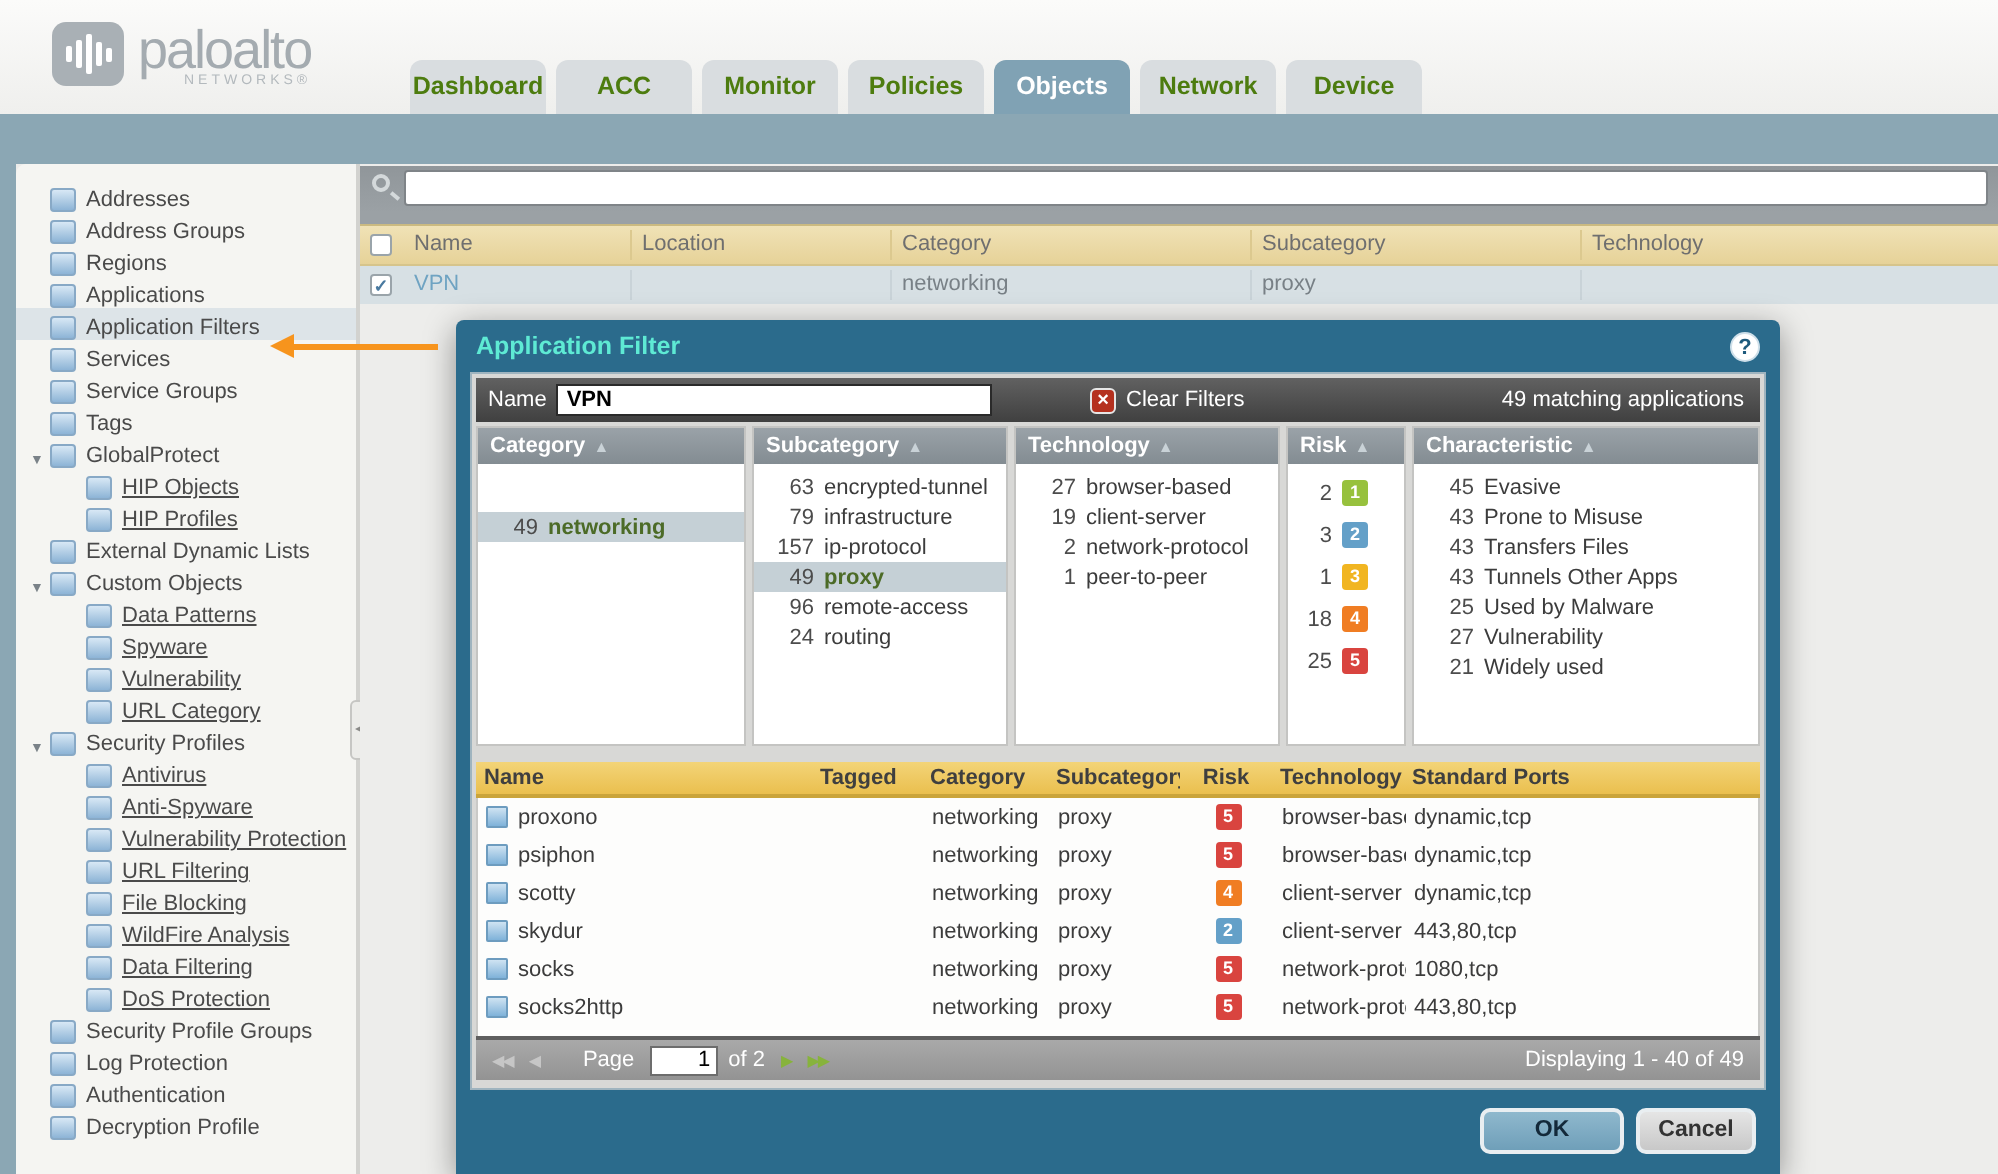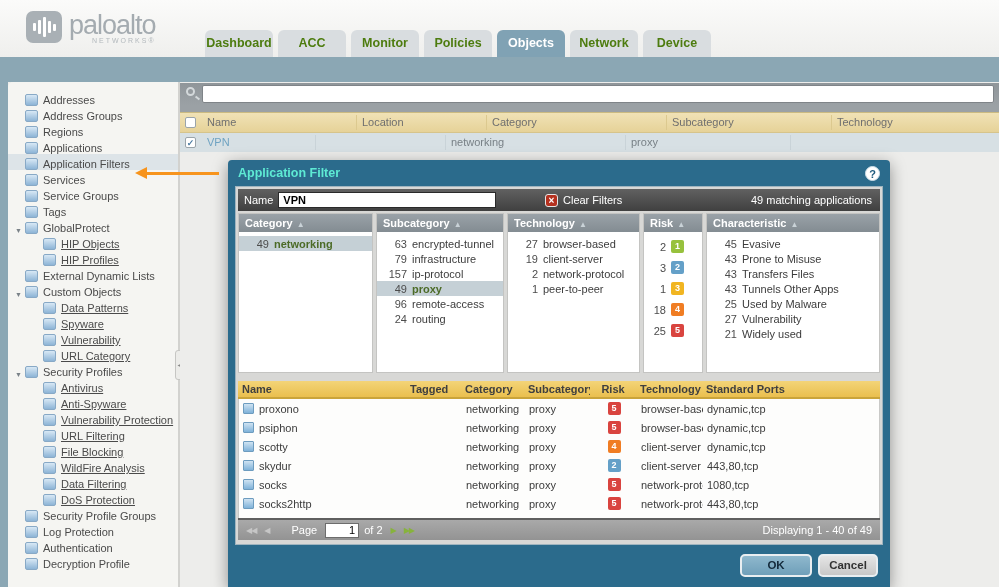--- a/index.html
+++ b/index.html
@@ -59,21 +59,21 @@
   .apps-header { position:absolute; left:0; top:30px; right:0; height:21px; display:flex;
     align-items:center; background:linear-gradient(#f0e2b6,#e6d298);
     border-top:1px solid #cbba81; border-bottom:1px solid #d6c48b; font-size:11px; color:#6f6f6f; }
   .cbcol { width:22px; padding-left:5px; flex:none; }
   .checkbox { width:11px; height:11px; background:#fff; border:1px solid #9aa4aa;
     border-radius:2px; font-size:9px; line-height:10px; text-align:center; color:#4a7aa0;
     cursor:pointer; }
   .checkbox.checked::after { content:"✓"; font-weight:bold; }
   .acol { flex:none; padding-left:5px; border-left:1px solid #dcc98f; height:15px; line-height:15px; cursor:pointer; }
   .apps-header .acol:nth-of-type(1){ width:113px; border-left:none; }
-  .apps-header .acol:nth-of-type(2){ width:130px;margin-left:41px; }
+  .apps-header .acol:nth-of-type(2){ width:130px; }
   .apps-header .acol:nth-of-type(3){ width:180px; }
   .apps-header .acol:nth-of-type(4){ width:165px; }
   .apps-header .acol:nth-of-type(5){ width:165px; }
   .apps-row { position:absolute; left:0; top:51px; right:0; height:19px; display:flex;
     align-items:center; background:#d7e0e4; font-size:11px; color:#788086; }
   .rcell { flex:none; padding-left:5px; border-left:1px solid #c9d3d8; height:15px; line-height:15px; }
   .apps-row .rcell:nth-of-type(1){ width:113px; border-left:none; color:#6fa3c2; cursor:pointer; }
   .apps-row .rcell:nth-of-type(2){ width:130px; }
   .apps-row .rcell:nth-of-type(3){ width:180px; }
   .apps-row .rcell:nth-of-type(4){ width:165px; }
@@ -100,21 +100,21 @@
   .name-input { margin-left:5px; width:218px; height:16px; background:#fff;
     border:1px solid #2a2a2a; font-size:11px; font-weight:bold; padding:0 4px;
     font-family:"Liberation Sans", sans-serif; }
   .clear-btn { position:absolute; left:307px; display:flex; gap:5px; align-items:center; cursor:pointer; }
   .clear-x { width:13px; height:13px; background:#b5311f; border:1px solid #e6e6e6;
     border-radius:3px; color:#fff; font-size:10px; font-weight:bold; line-height:11px; text-align:center; }
   .match-text { position:absolute; right:8px; }
   
   .fcols { display:flex; gap:3px; height:160px; margin-bottom:8px; }
   .fcol { background:#fff; border:1px solid #c4c4c2; display:flex; flex-direction:column; overflow:hidden; }
-  .fc-cat{ width:135px; } .fc-sub{ width:128px; } .fc-tech{ width:133px; }
+  .fc-cat{ width:135px;gap:20px; } .fc-sub{ width:128px; } .fc-tech{ width:133px; }
   .fc-risk{ width:60px; } .fc-char{ flex:1; }
   .fhead { height:18px; flex:none; background:linear-gradient(#9aa2a8,#838c92); color:#fff;
     font-size:11px; font-weight:bold; line-height:18px; padding-left:6px; cursor:pointer; }
   .sort-arrow { font-size:8px; color:#c9d2d7; margin-left:4px; }
   .fbody { flex:1; padding-top:4px; overflow:hidden; }
   .f-item { height:15px; display:flex; align-items:center; font-size:11px; color:#3c3c3c; cursor:pointer; }
   .f-count { width:30px; text-align:right; margin-right:5px; color:#4c4c4c; flex:none; }
   .f-item.selected { background:#c5d0d6; }
   .f-item.selected .f-label { font-weight:bold; color:#4c6b27; }
   .risk-item { height:21px; }

